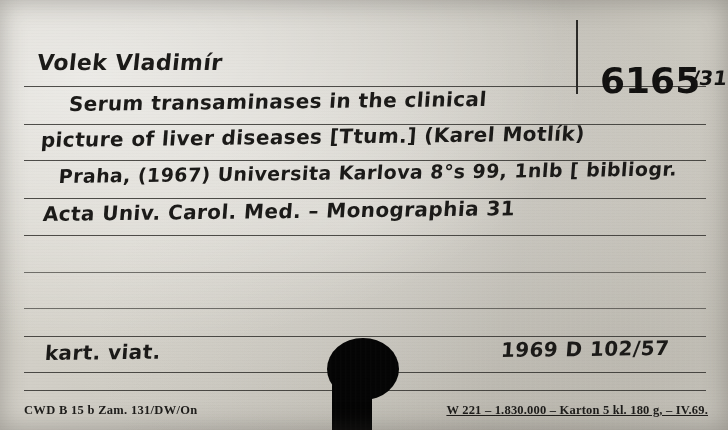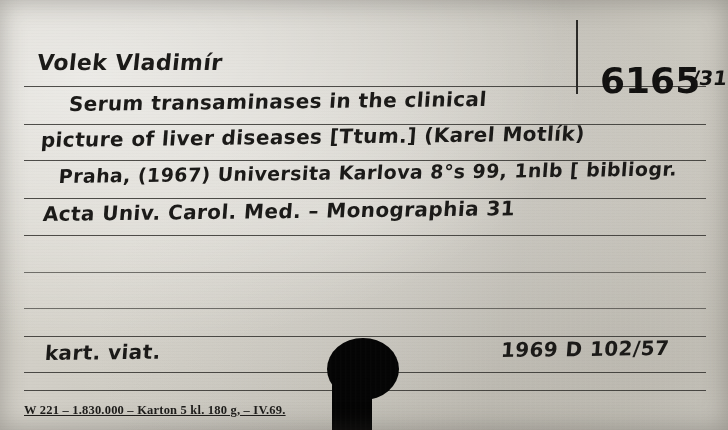--- a/index.html
+++ b/index.html
@@ -157,20 +157,21 @@
 
     <div class="hand l2 slant2" style="left: 48px; top: 157px; font-size: 19px;">Praha, (1967) Universita Karlova  8°s 99, 1nlb [ bibliogr.</div>
 
     <div class="hand l2 slant2" style="left: 32px; top: 194px;">Acta Univ. Carol. Med. – Monographia 31</div>
 
     <div class="hand l2 slant2" style="left: 34px; top: 333px;">kart. viat.</div>
 
     <div class="hand l2 slant2" style="left: 490px; top: 330px;">1969 D 102/57</div>
 
     <div class="footer">
+      <span>CWD B 15 b  Zam. 131/DW/On</span>
       <span class="right">W      221 – 1.830.000 – Karton 5 kl. 180 g, – IV.69.</span>
     </div>
   </div>
 
   <div class="blob" style="left: 327px; top: 338px; width: 72px; height: 62px;"></div>
   <div class="blob-stem" style="left: 332px; top: 378px; width: 40px; height: 52px;"></div>
 
   <div class="noise"></div>
   <div class="edge-shadow"></div>
 </div>

